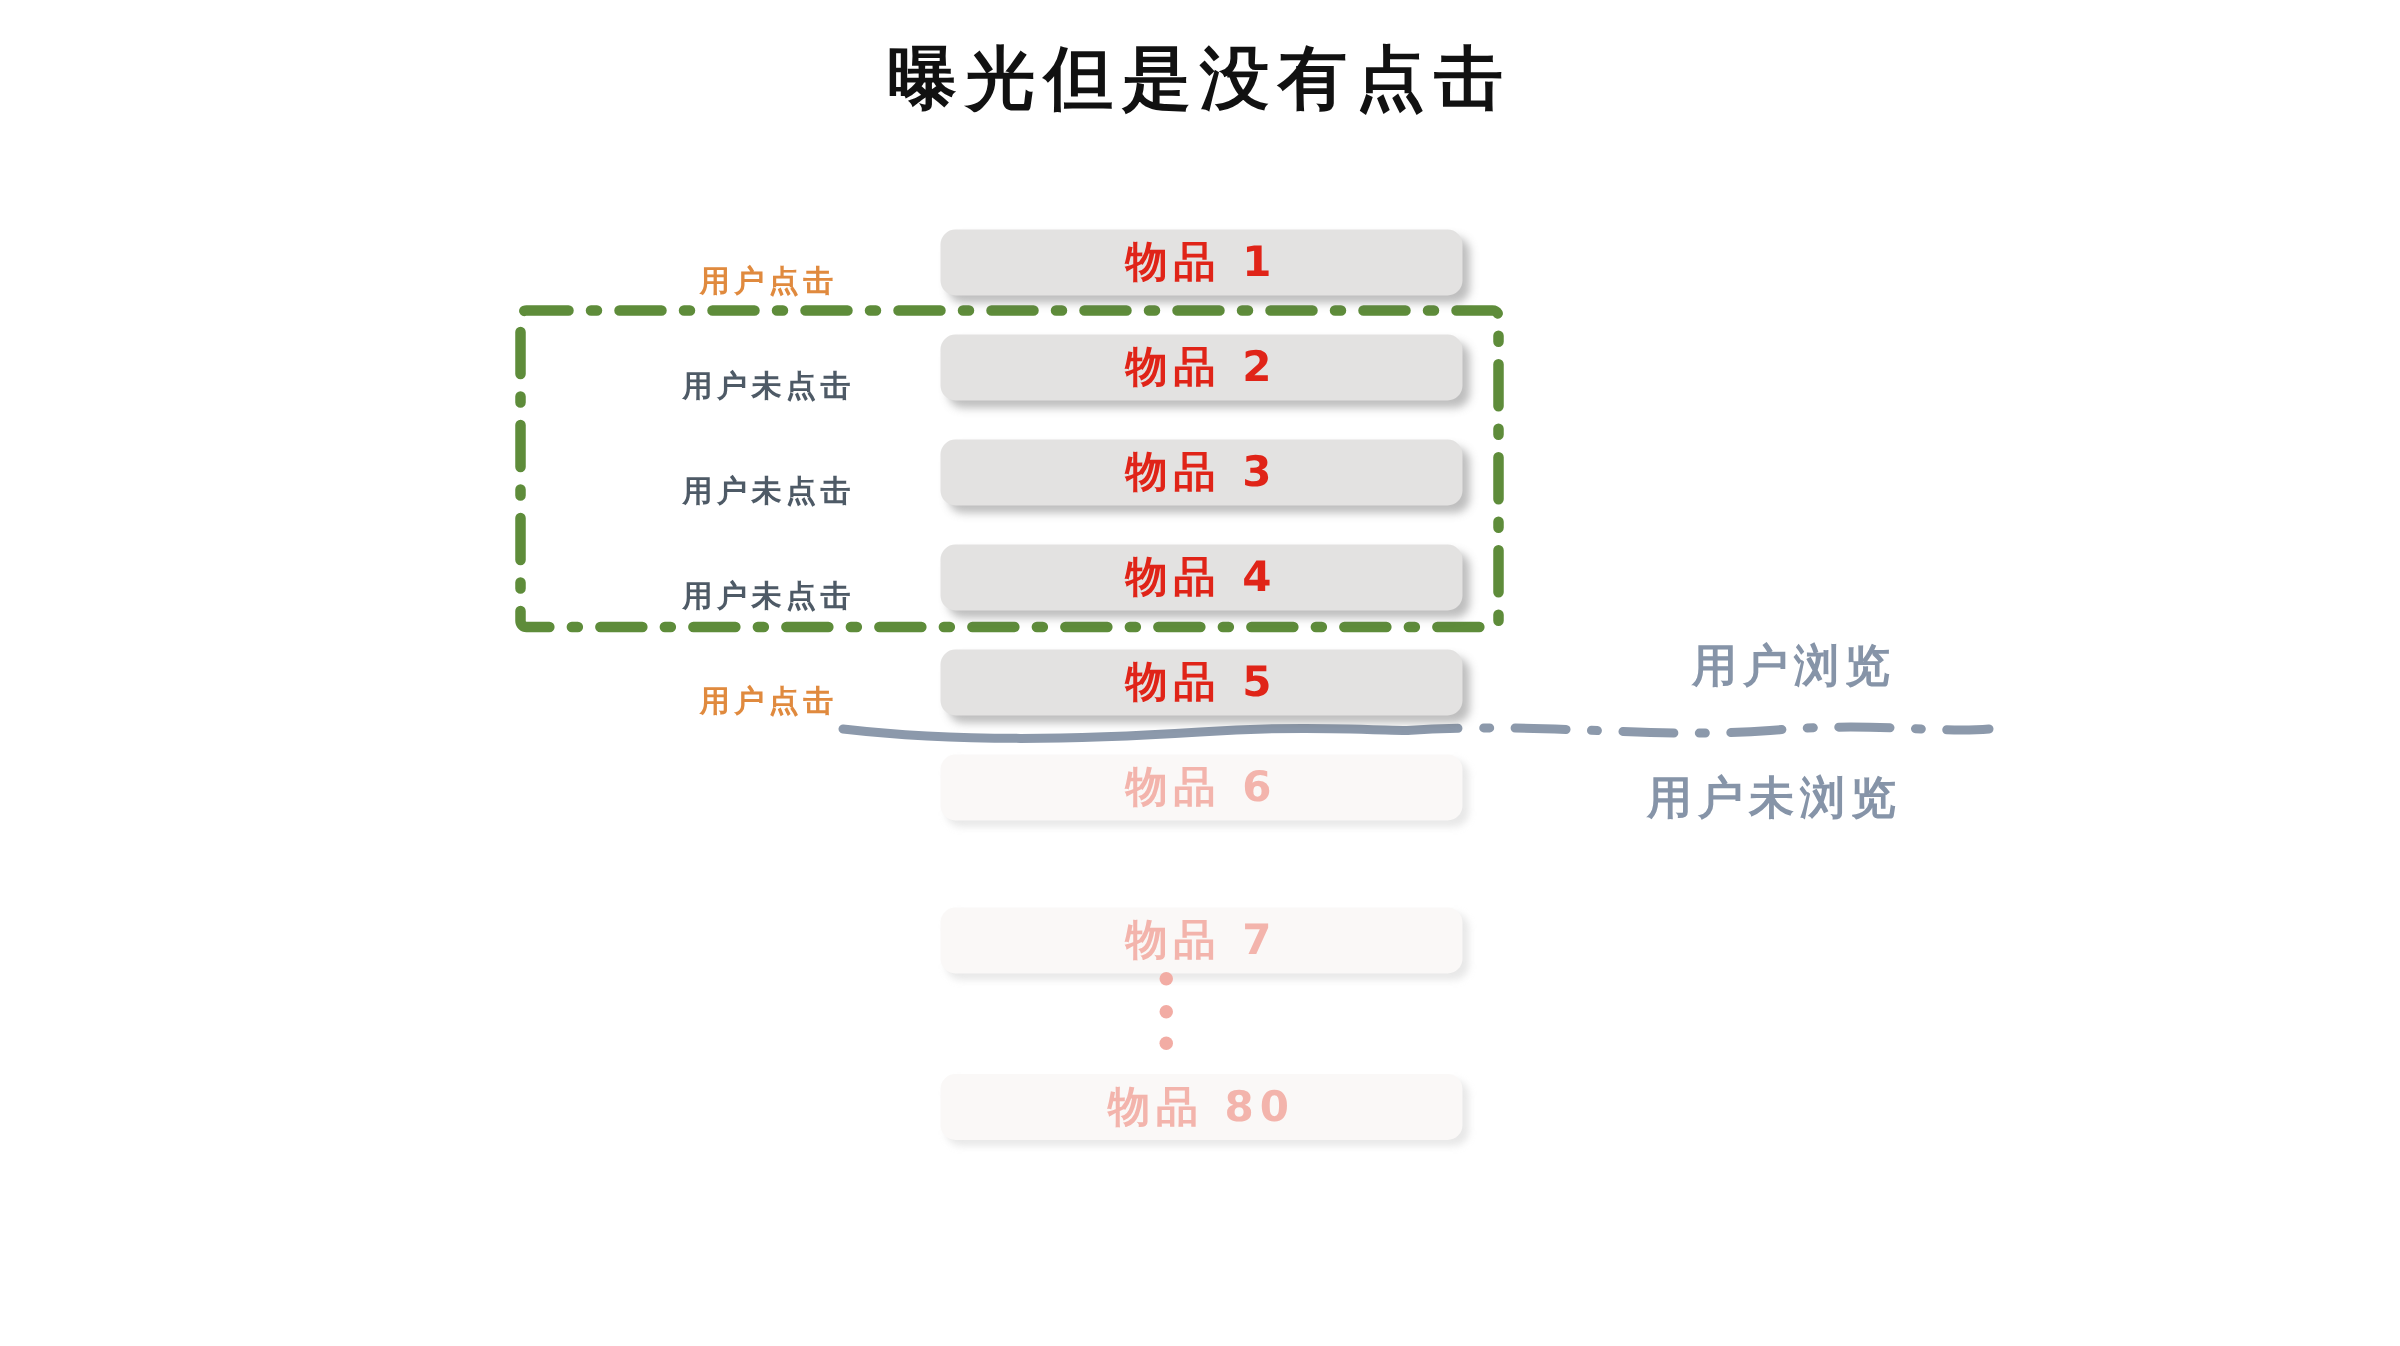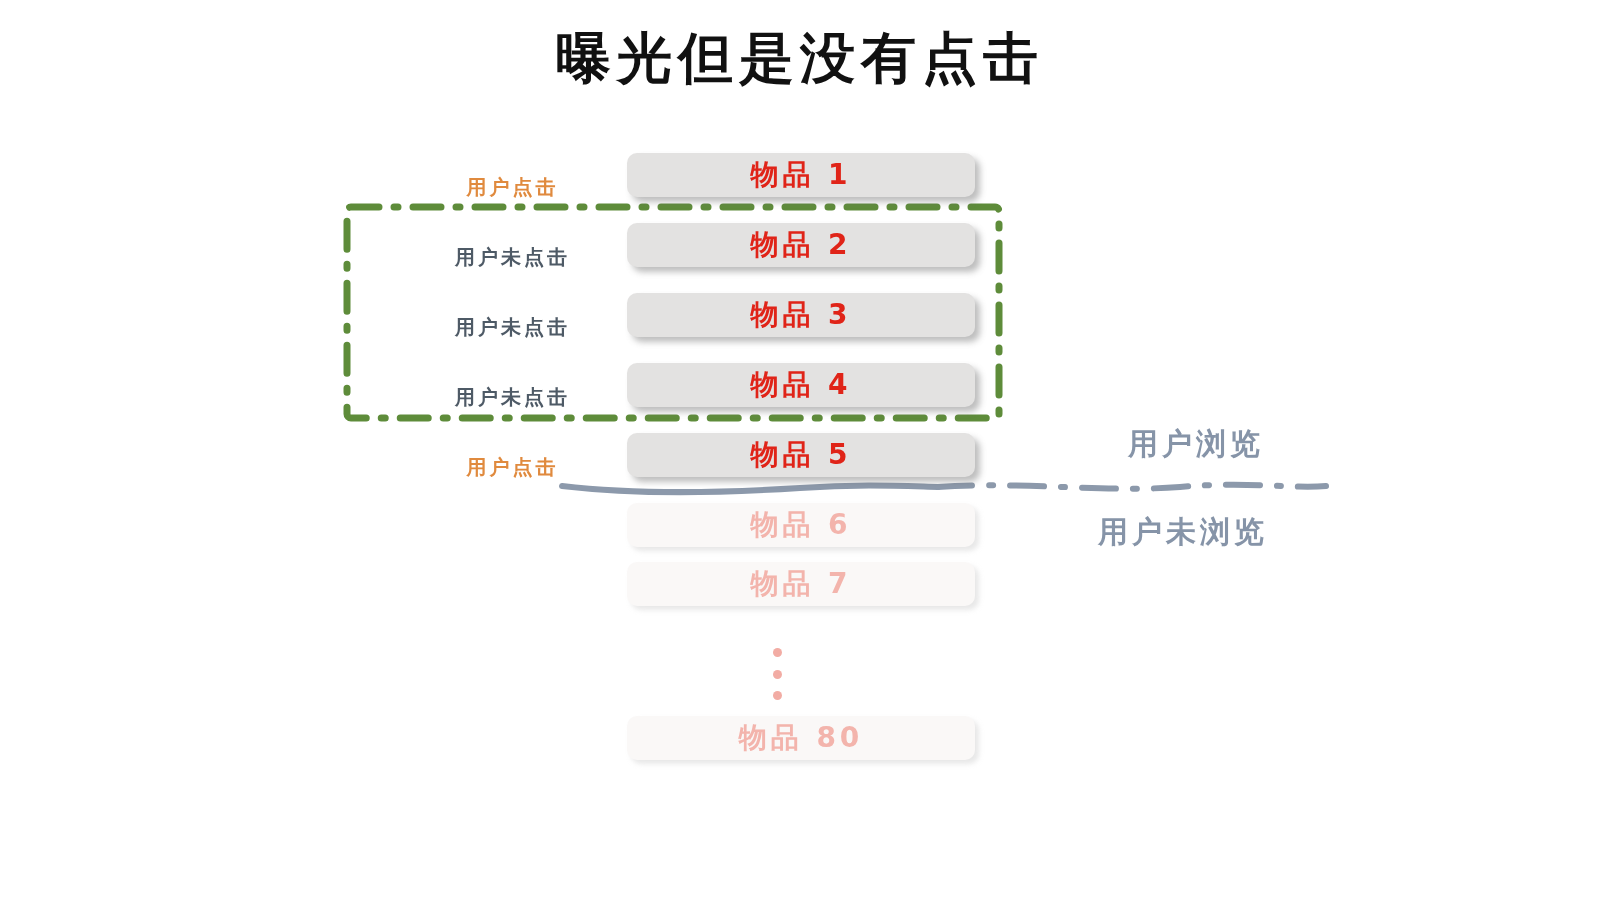--- a/index.html
+++ b/index.html
@@ -11,21 +11,21 @@
     overflow: hidden;
     font-family: "DejaVu Sans", sans-serif;
   }
   .title {
     position: absolute;
     top: 22px;
     left: 0;
     width: 100%;
     margin: 0;
     text-align: center;
-    font-size: 55px;
+    font-size: 46px;
     font-weight: 800;
     letter-spacing: 6px;
     color: var(--title-color, #111);
   }
   .overlay {
     position: absolute;
     top: 0; left: 0;
     width: 1600px; height: 897px;
     pointer-events: none;
   }
@@ -164,21 +164,21 @@
       <span class="item item-normal">物品 5</span>
     </div>
   </div>
 
   <div class="row" style="top:503px">
     <div class="box box-faded">
       <span class="item item-faded">物品 6</span>
     </div>
   </div>
 
-  <div class="row" style="top:562px">
+  <div class="row" style="top:605px">
     <div class="box box-faded">
       <span class="item item-faded">物品 7</span>
     </div>
   </div>
 
   <div class="vdots">
     <span class="dot"></span>
     <span class="dot"></span>
     <span class="dot"></span>
   </div>

